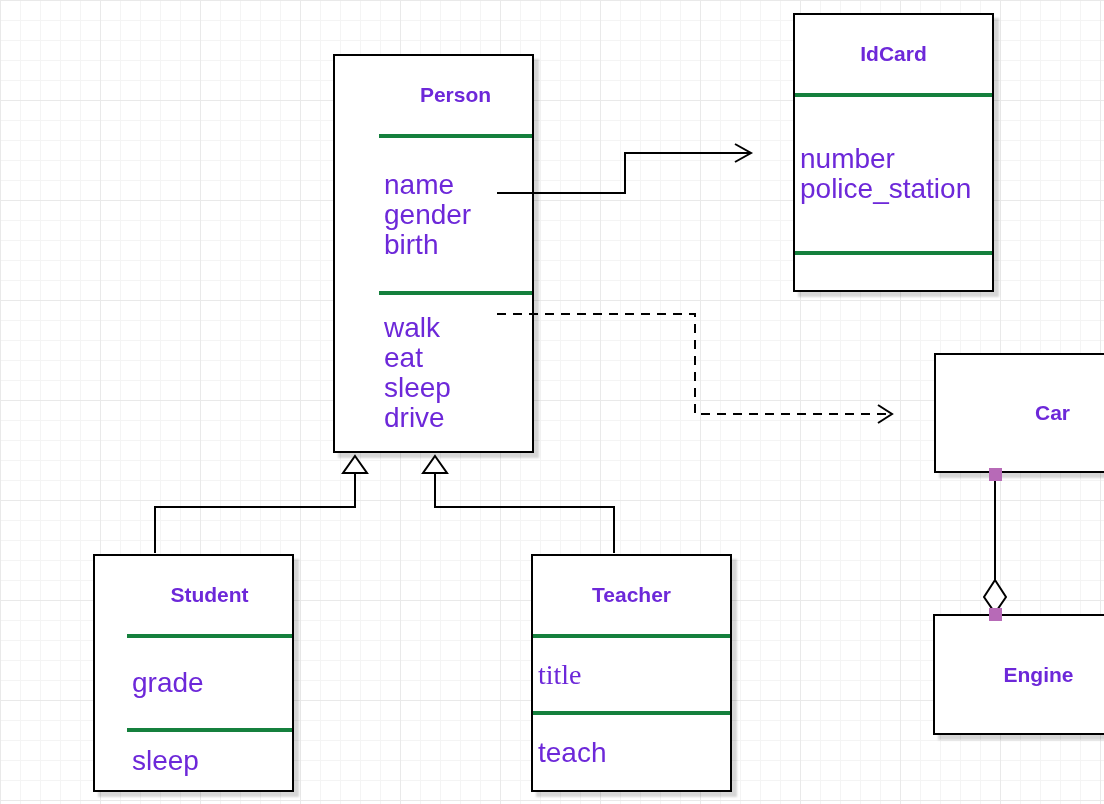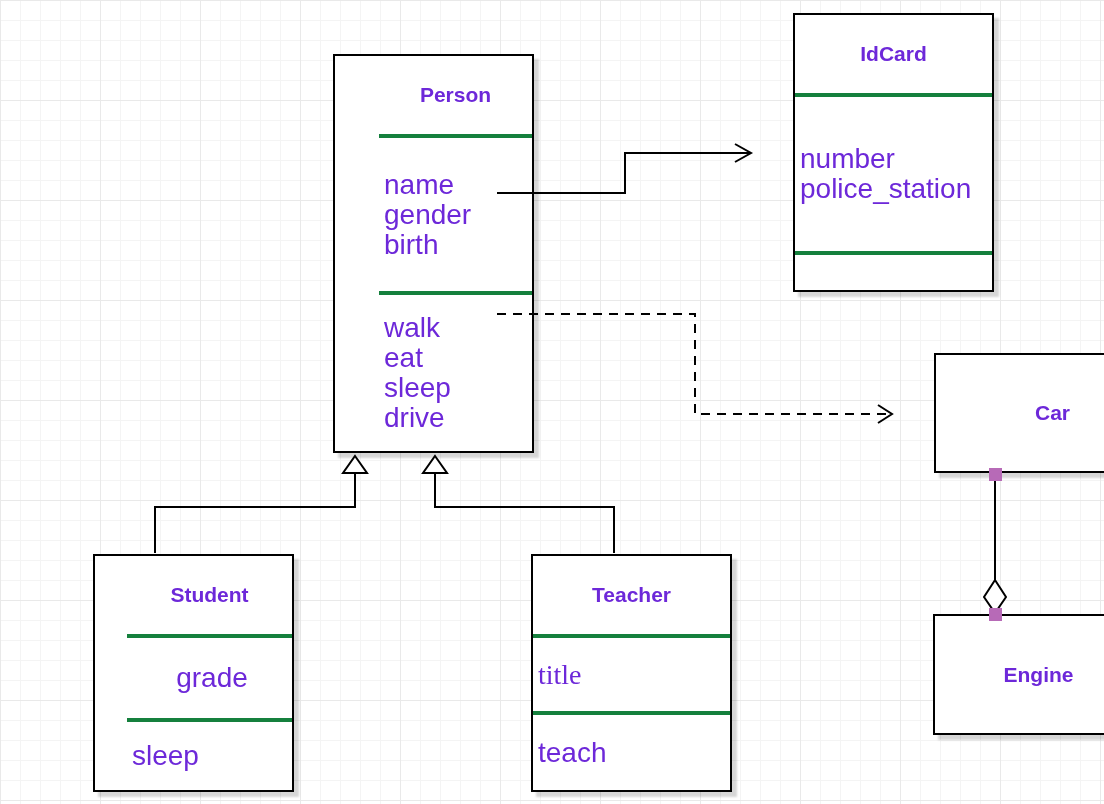--- a/index.html
+++ b/index.html
@@ -74,21 +74,21 @@
   <div class="uml-class" style="left:895px;top:353px;width:237px;height:120px;">
     <div class="uml-title fill">Car</div>
   </div>
 
   <div class="uml-class" style="left:894px;top:614px;width:211px;height:121px;">
     <div class="uml-title fill">Engine</div>
   </div>
 
   <div class="uml-class" style="left:54px;top:554px;width:201px;height:238px;padding-left:32px;">
     <div class="uml-title" style="height:78px;">Student</div>
-    <div class="compartment" style="height:84px;align-items:center;">
+    <div class="compartment" style="height:94px;">
       <div>grade</div>
     </div>
     <div class="compartment" style="flex:1 1 auto;">
       <div>sleep</div>
     </div>
   </div>
 
   <div class="uml-class" style="left:492px;top:554px;width:201px;height:238px;">
     <div class="uml-title" style="height:78px;">Teacher</div>
     <div class="compartment" style="height:77px;font-family:Liberation Serif, serif;">

